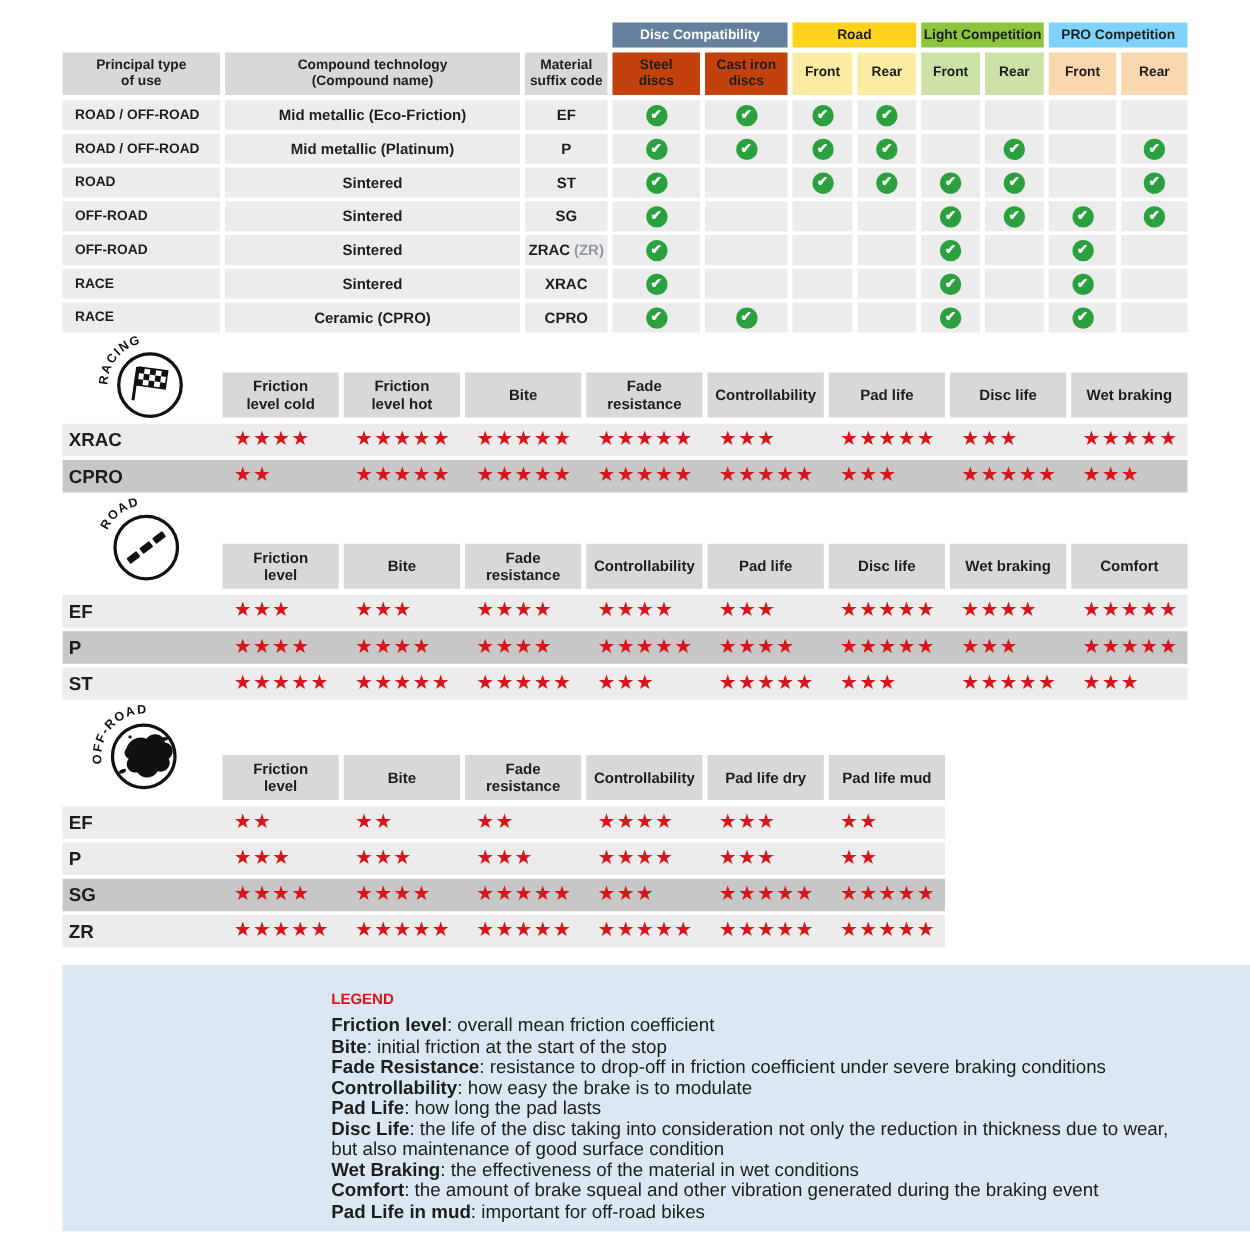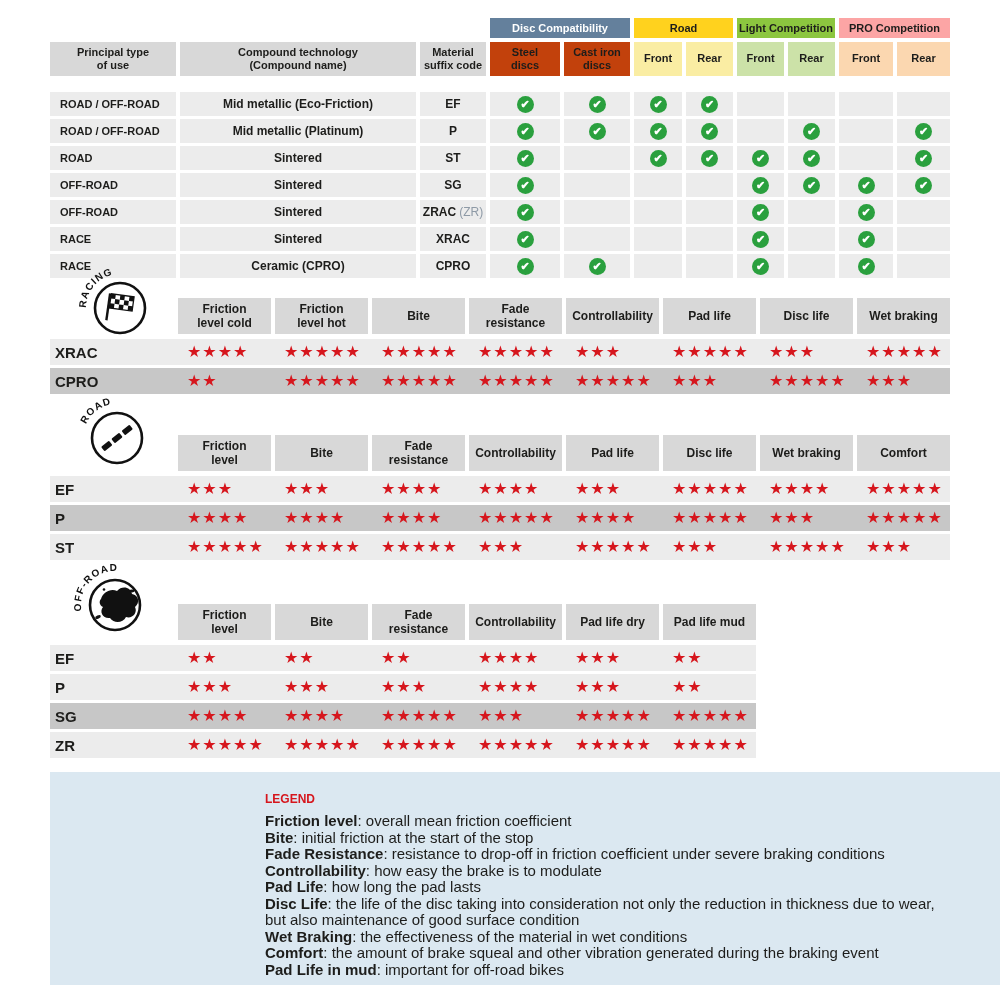--- a/index.html
+++ b/index.html
@@ -7,32 +7,32 @@
   .page{position:absolute;inset:0}
 
   
   .compat{position:absolute;left:50px;top:18px;width:914px}
   .compat-grid{display:grid;grid-template-columns:126px 236px 66px 70px 66px 48px 47px 47px 47px 54px 53px;column-gap:4px}
   .group-row{margin-bottom:4px}
   .gcell{height:20px;line-height:20px;text-align:center;font-size:11px;font-weight:bold}
   .g-disc{background:#64809c;color:#fff;grid-column:4/6}
   .g-road{background:#ffd21e;grid-column:6/8}
   .g-light{background:#8cc63f;grid-column:8/10}
-  .g-pro{background:#fca5a5;grid-column:10/12}
-  .header-row{margin-bottom:16px}
+  .g-pro{background:#7dd3fc;grid-column:10/12}
+  .header-row{margin-bottom:4px}
   .hcell{display:flex;align-items:center;justify-content:center;text-align:center;font-size:11px;font-weight:bold;white-space:pre-line;line-height:1.2;height:34px}
   .main-h{background:#d8d8d8}
   .sub-disc{background:#c2410c}
   .sub-road{background:#faeda3}
   .sub-light{background:#cce2a8}
   .sub-pro{background:#fbd7b0}
   .body-row{margin-bottom:3px}
   .body-row .cell{background:#ececec;height:24px;display:flex;align-items:center;justify-content:center;font-size:12px;font-weight:bold}
   .body-row .cell.use-cell{justify-content:flex-start;padding-left:10px;font-size:11px}
-  .code-note{color:#8e9aa6;font-weight:normal;margin-left:3px}
+  .code-note{color:#8e9aa6;font-weight:bold;margin-left:3px}
   .check{width:17px;height:17px;border-radius:50%;background:#2aa03e;color:#fff;font-size:11px;line-height:17px;text-align:center;font-weight:bold}
 
   
   .rate{position:absolute;left:50px}
   .rate-grid{display:grid;column-gap:4px}
   .rate-8{grid-template-columns:124px repeat(8,93px)}
   .rate-6{grid-template-columns:124px repeat(6,93px)}
   .rate-h{background:#d8d8d8;height:36px;font-size:12px}
   .spacer{background:transparent}
   .rate-row{height:26px;margin-top:3px;align-items:center}

